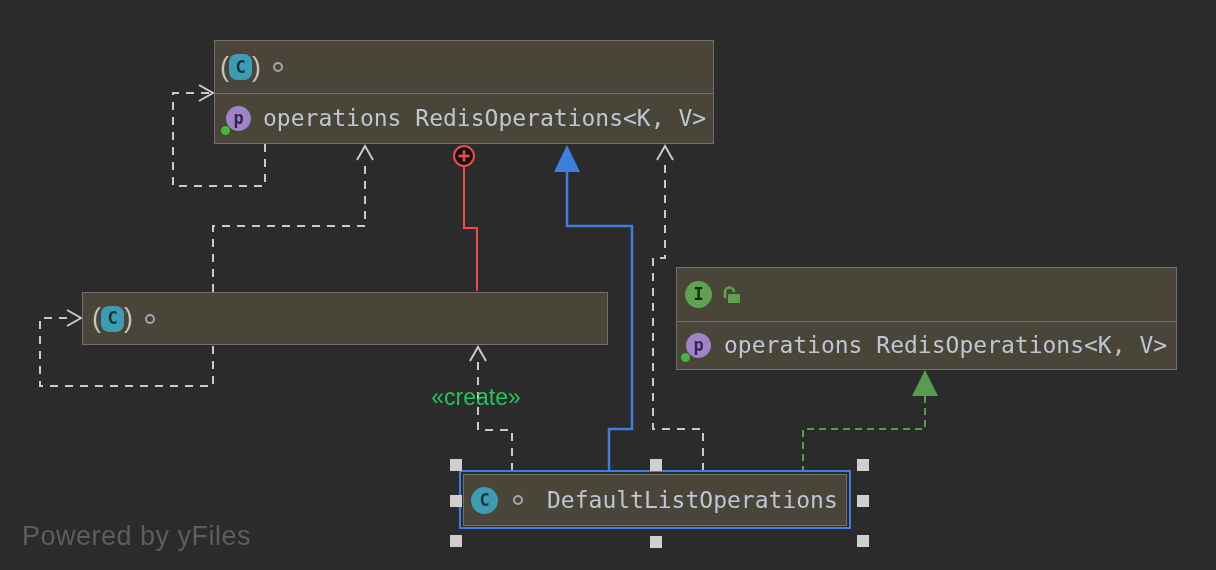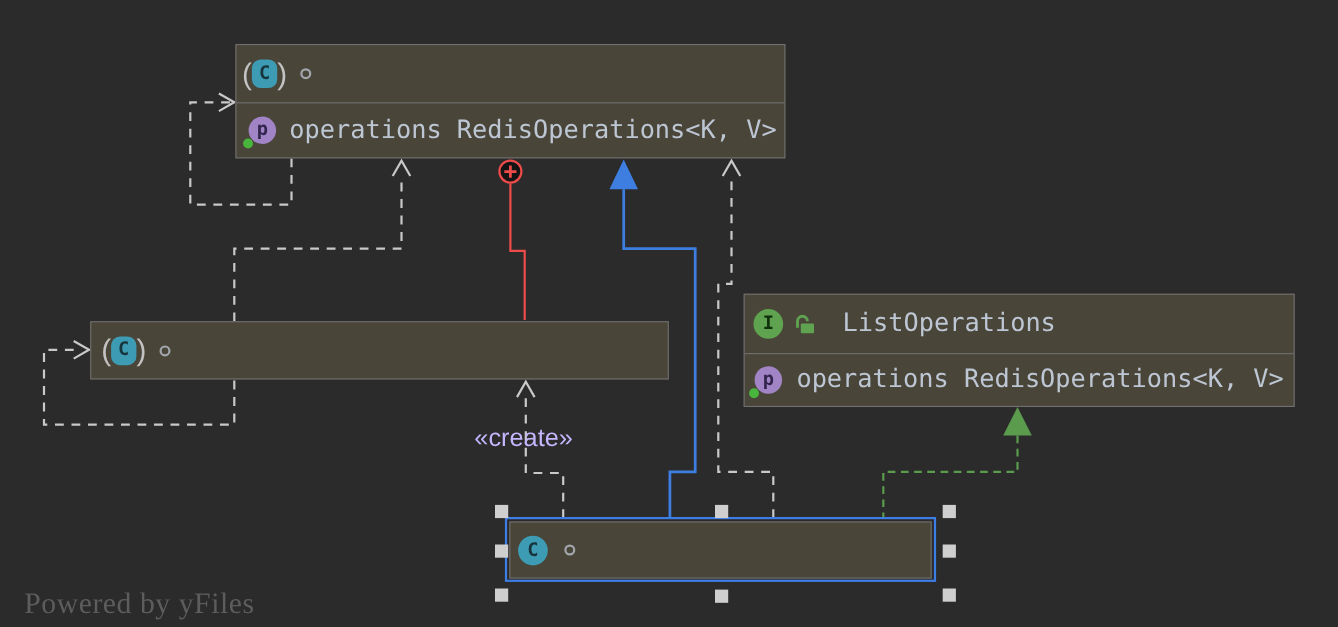--- a/index.html
+++ b/index.html
@@ -89,28 +89,28 @@
     border:2px solid var(--selection);
     background:transparent;
   }
   .handle{
     position:absolute;width:12px;height:12px;background:var(--handle);
   }
 
   .edge-label{
     position:absolute;left:426px;top:384px;width:100px;
     text-align:center;
-    color:#c4b5fd;font-size:23px;
+    color:#22c55e;font-size:23px;
     font-family:"Liberation Sans",sans-serif;
   }
   .watermark{
     position:absolute;left:22px;top:521px;
     color:var(--watermark);
-    font-family:Liberation Serif, serif;
-    font-size:27px;letter-spacing:0.5px;margin-top:12px;
+    font-family:Liberation Sans, sans-serif;
+    font-size:27px;letter-spacing:0.5px;
   }
 
   
   .e-gray{stroke:var(--edge-gray);stroke-width:2;fill:none;stroke-dasharray:8 7;}
   .e-arrow{stroke:var(--edge-gray);stroke-width:2;fill:none;}
   .e-red{stroke:var(--edge-red);stroke-width:2;fill:none;}
   .e-blue{stroke:var(--edge-blue);stroke-width:2.5;fill:none;}
   .e-green{stroke:var(--edge-green);stroke-width:2;fill:none;stroke-dasharray:7 5;}
   .tri-blue{fill:var(--edge-blue);stroke:none;}
   .tri-green{fill:var(--edge-green);stroke:none;}
@@ -193,35 +193,35 @@
   </div>
 </div>
 
 <div class="node" id="node-listops">
   <div class="row title">
     <span class="pill round green" style="margin-left:8px;">I</span>
     <svg class="lock" style="margin-left:9px;" width="22" height="22" viewBox="0 0 22 22">
       <path d="M4,14 V8 a4.5,4.5 0 0 1 9,0" fill="none" stroke="var(--icon-green)" stroke-width="2.6"></path>
       <rect x="7" y="10" width="12" height="9" rx="1" fill="var(--icon-green)"></rect>
     </svg>
-    <span style="margin-left:23px;">ListOperations</span>
   </div>
   <div class="row member">
     <span class="prop-wrap" style="margin-left:8px;">
       <span class="prop-circle">p</span>
       <span class="prop-dot"></span>
     </span>
     <span style="margin-left:13px;">operations RedisOperations&lt;K, V&gt;</span>
   </div>
 </div>
 
 <div class="node" id="node-dlo">
   <div class="row title">
     <span class="pill round" style="margin-left:7px;">C</span>
     <span class="donut" style="margin-left:15px;"></span>
+    <span style="margin-left:24px;">DefaultListOperations</span>
   </div>
 </div>
 
 <div class="selection-outline"></div>
 <div class="handle" style="left:450px;top:459px;"></div>
 <div class="handle" style="left:650px;top:459px;"></div>
 <div class="handle" style="left:857px;top:459px;"></div>
 <div class="handle" style="left:450px;top:495px;"></div>
 <div class="handle" style="left:857px;top:495px;"></div>
 <div class="handle" style="left:450px;top:535px;"></div>

